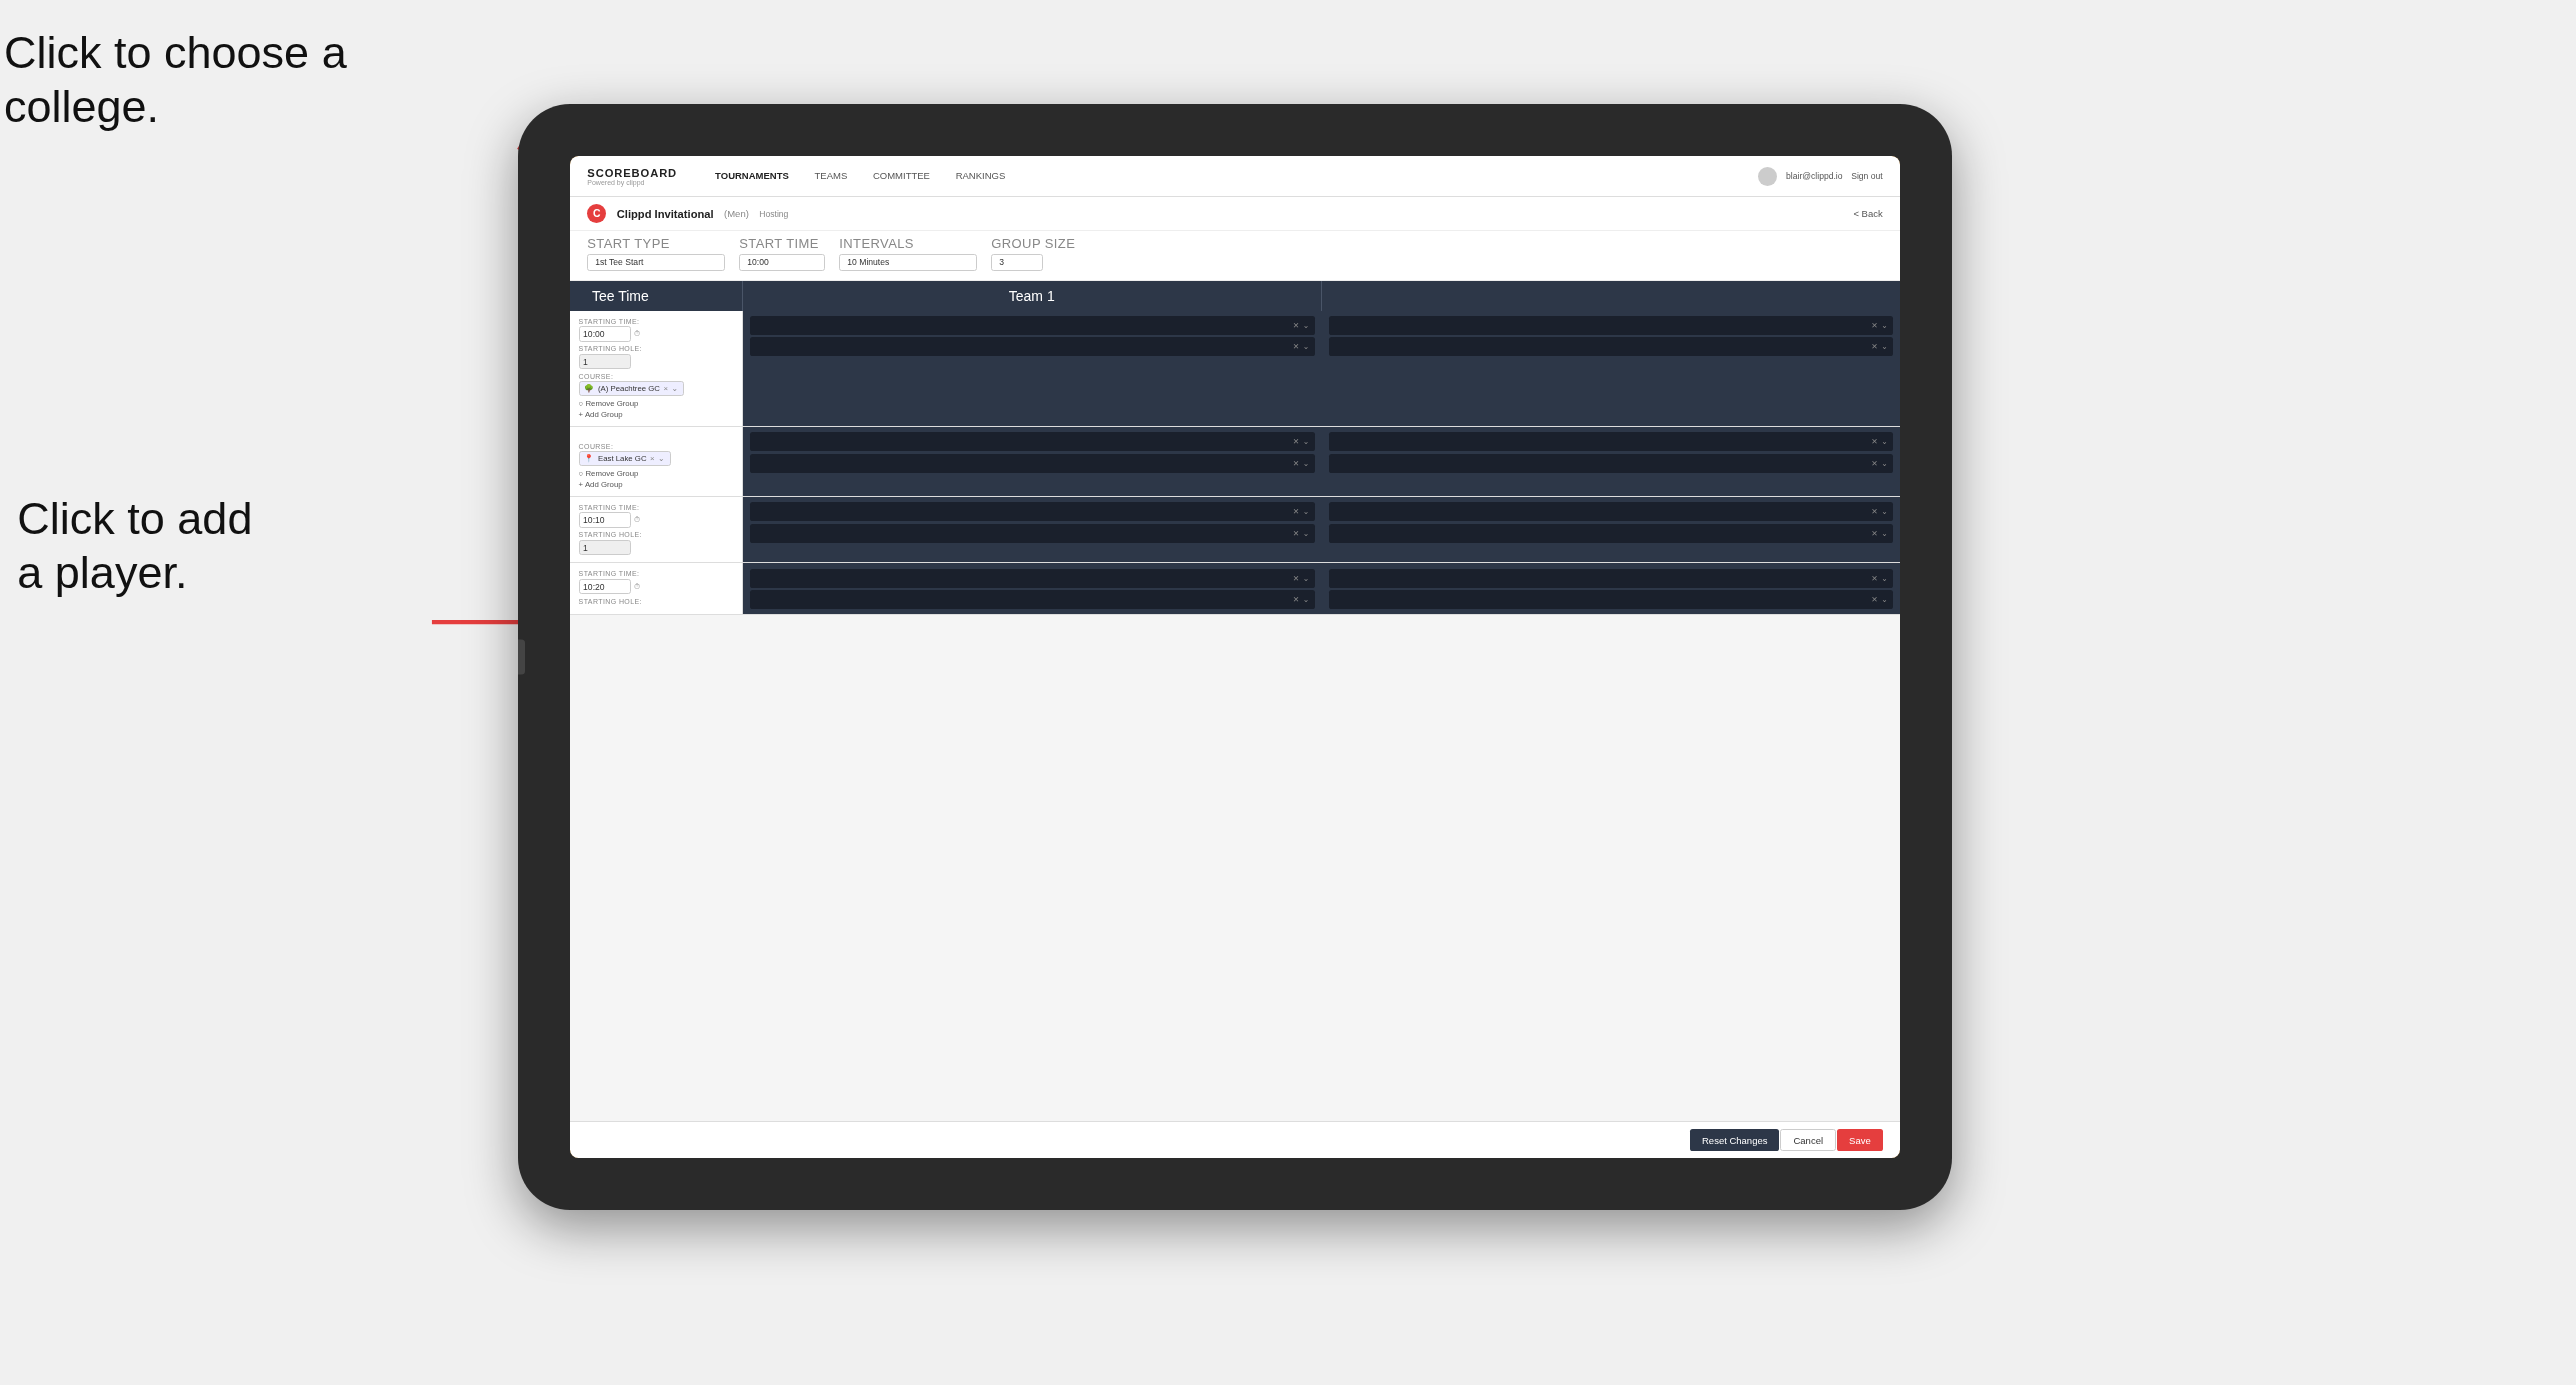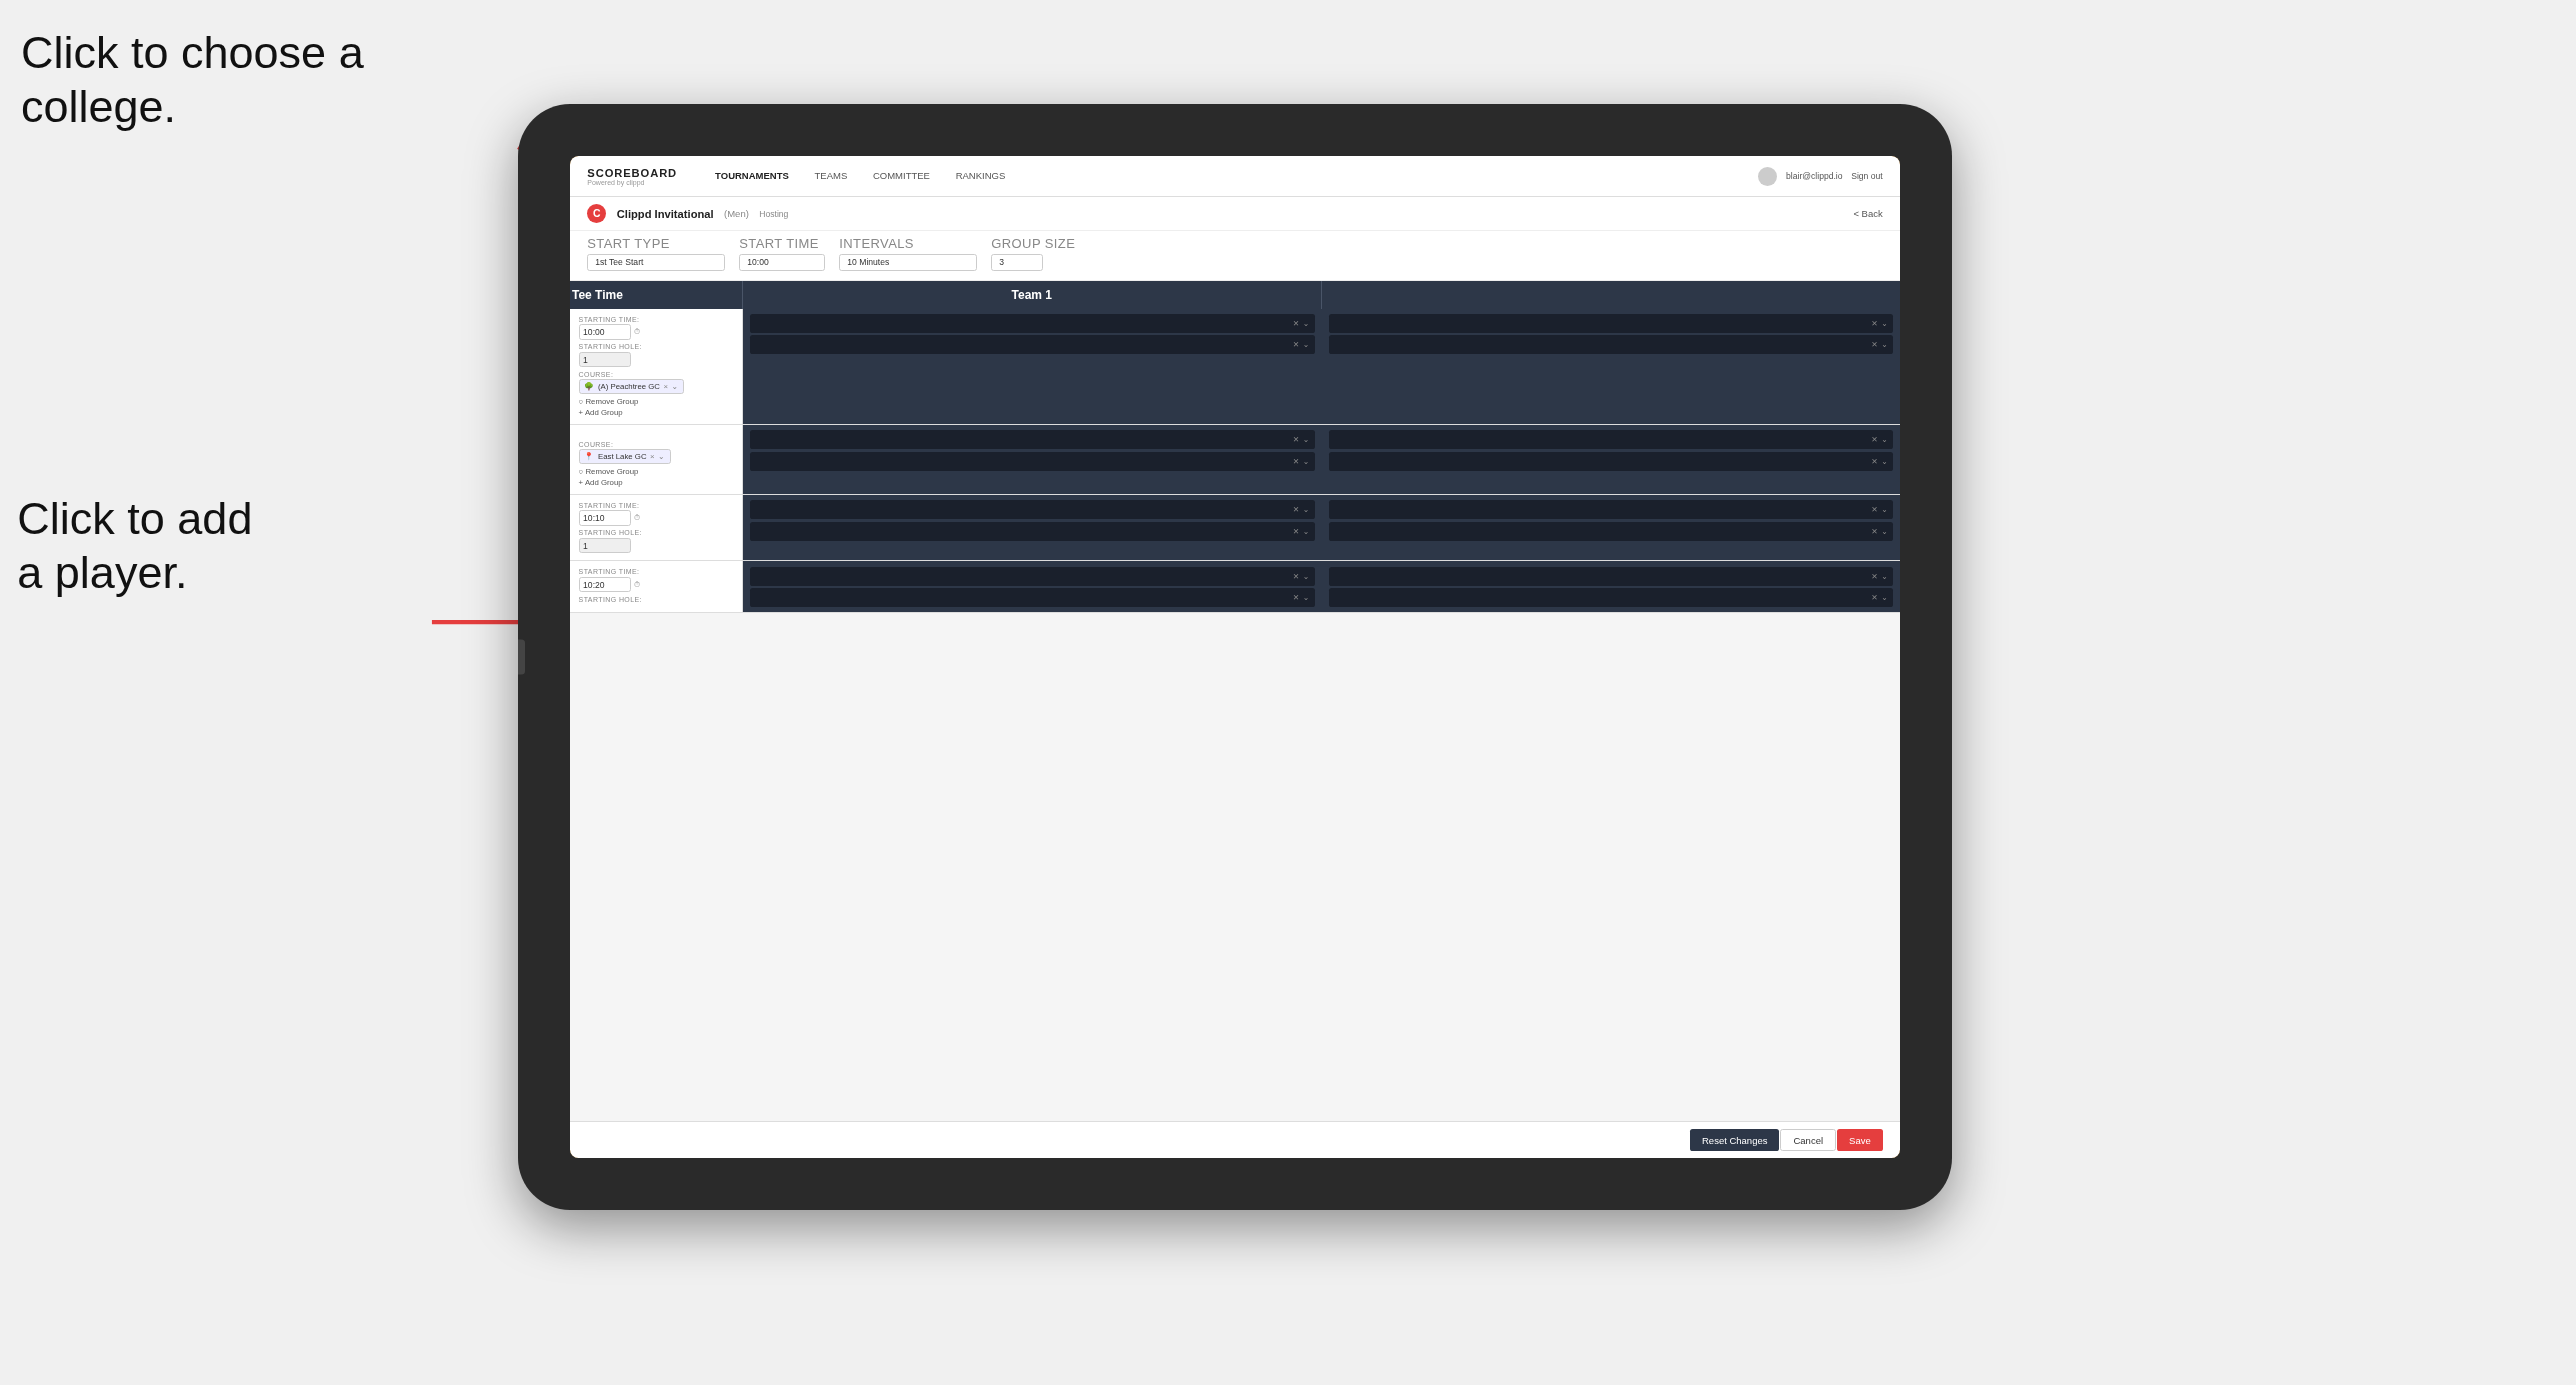--- a/index.html
+++ b/index.html
@@ -13,21 +13,21 @@
     }
 
     
     .annotation {
       position: absolute;
       font-size: 45px;
       font-weight: 400;
       color: #111;
       line-height: 1.2;
     }
-    .annotation-top { top: 26px; left: 21px; }
+    .annotation-top { top: 26px; left: 4px; }
     .annotation-mid { top: 492px; left: 17.3px; }
 
     
     .arrow-svg {
       position: absolute;
       top: 0;
       left: 0;
       width: 2576px;
       height: 1386px;
       pointer-events: none;
@@ -199,25 +199,24 @@
       background: #f5f5f5;
     }
 
     .tee-table-header {
       display: grid;
       grid-template-columns: 173px 1fr 1fr;
       background: #2d3748;
       color: #fff;
     }
     .th-cell {
-      padding: 7px 2px;
-      font-size: 12px;
+      padding: 7px 22px;
+      font-size: 14px;
       text-align: center;
       border-right: 0.9px solid #4a5568;
-      font-weight: bold;
     }
     .th-cell:first-child {
       text-align: left;
     }
 
     
     .group-row {
       display: grid;
       grid-template-columns: 173px 1fr 1fr;
       border-bottom: 0.9px solid #ddd;

